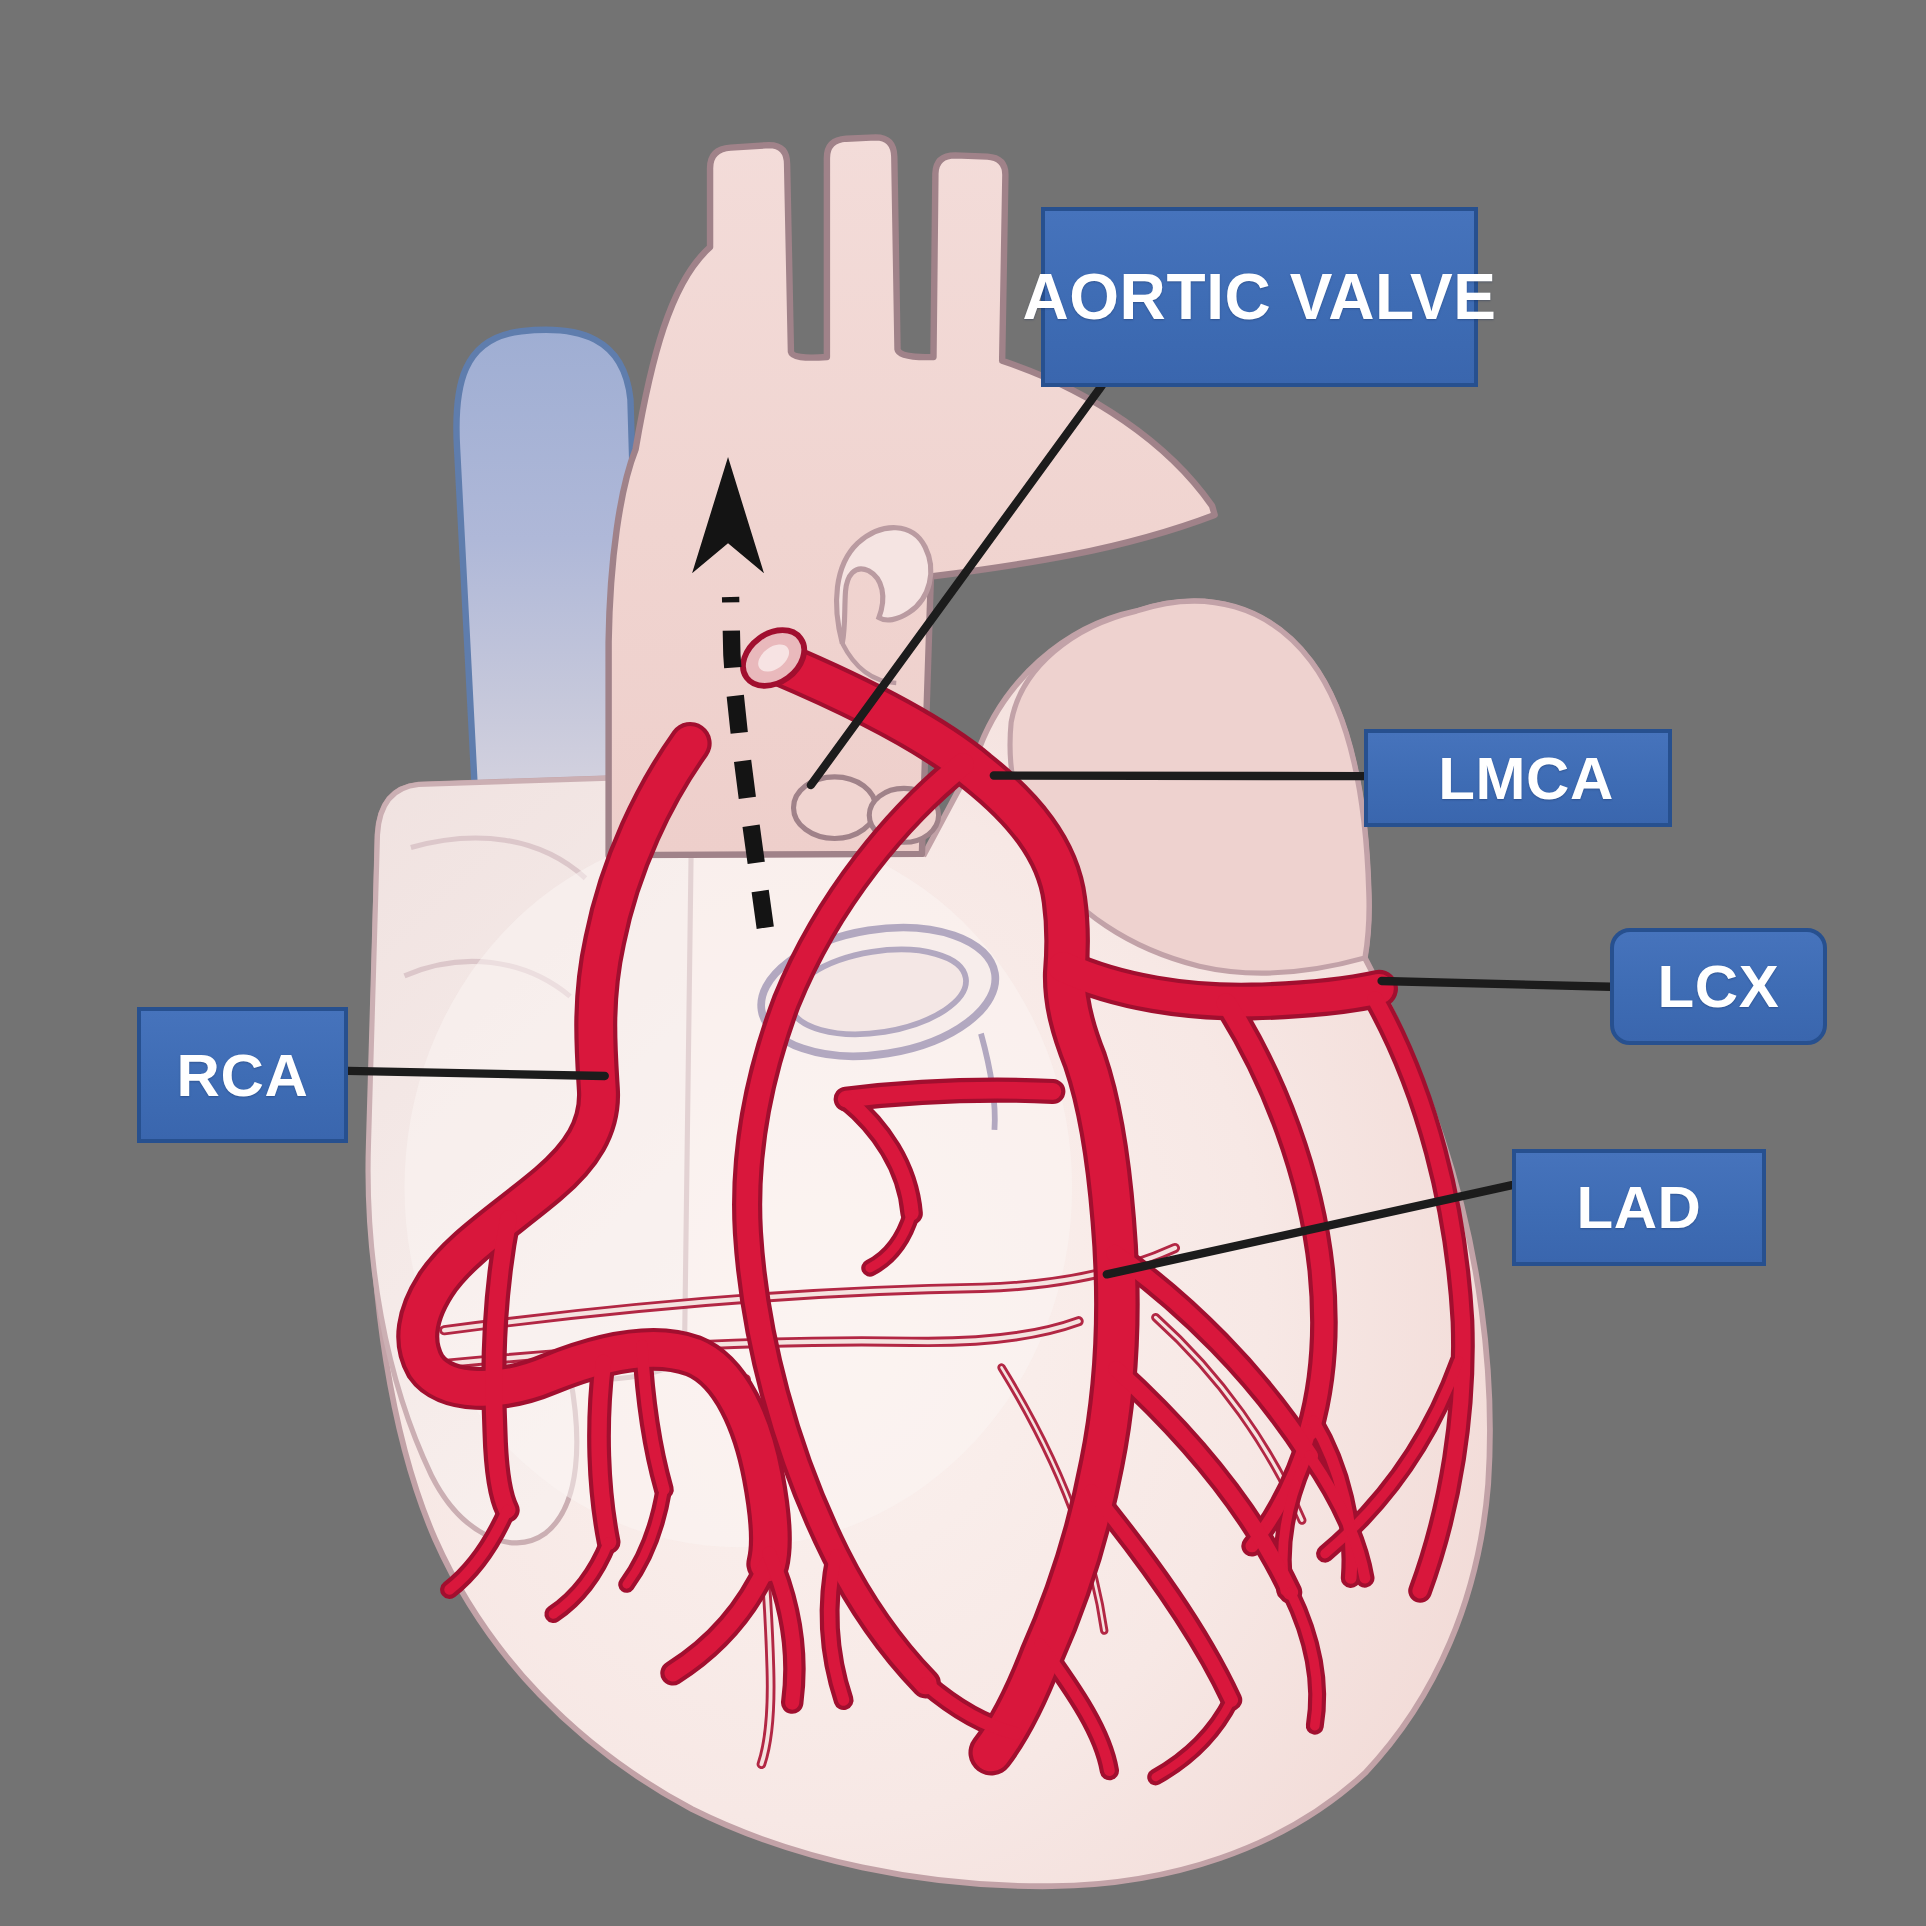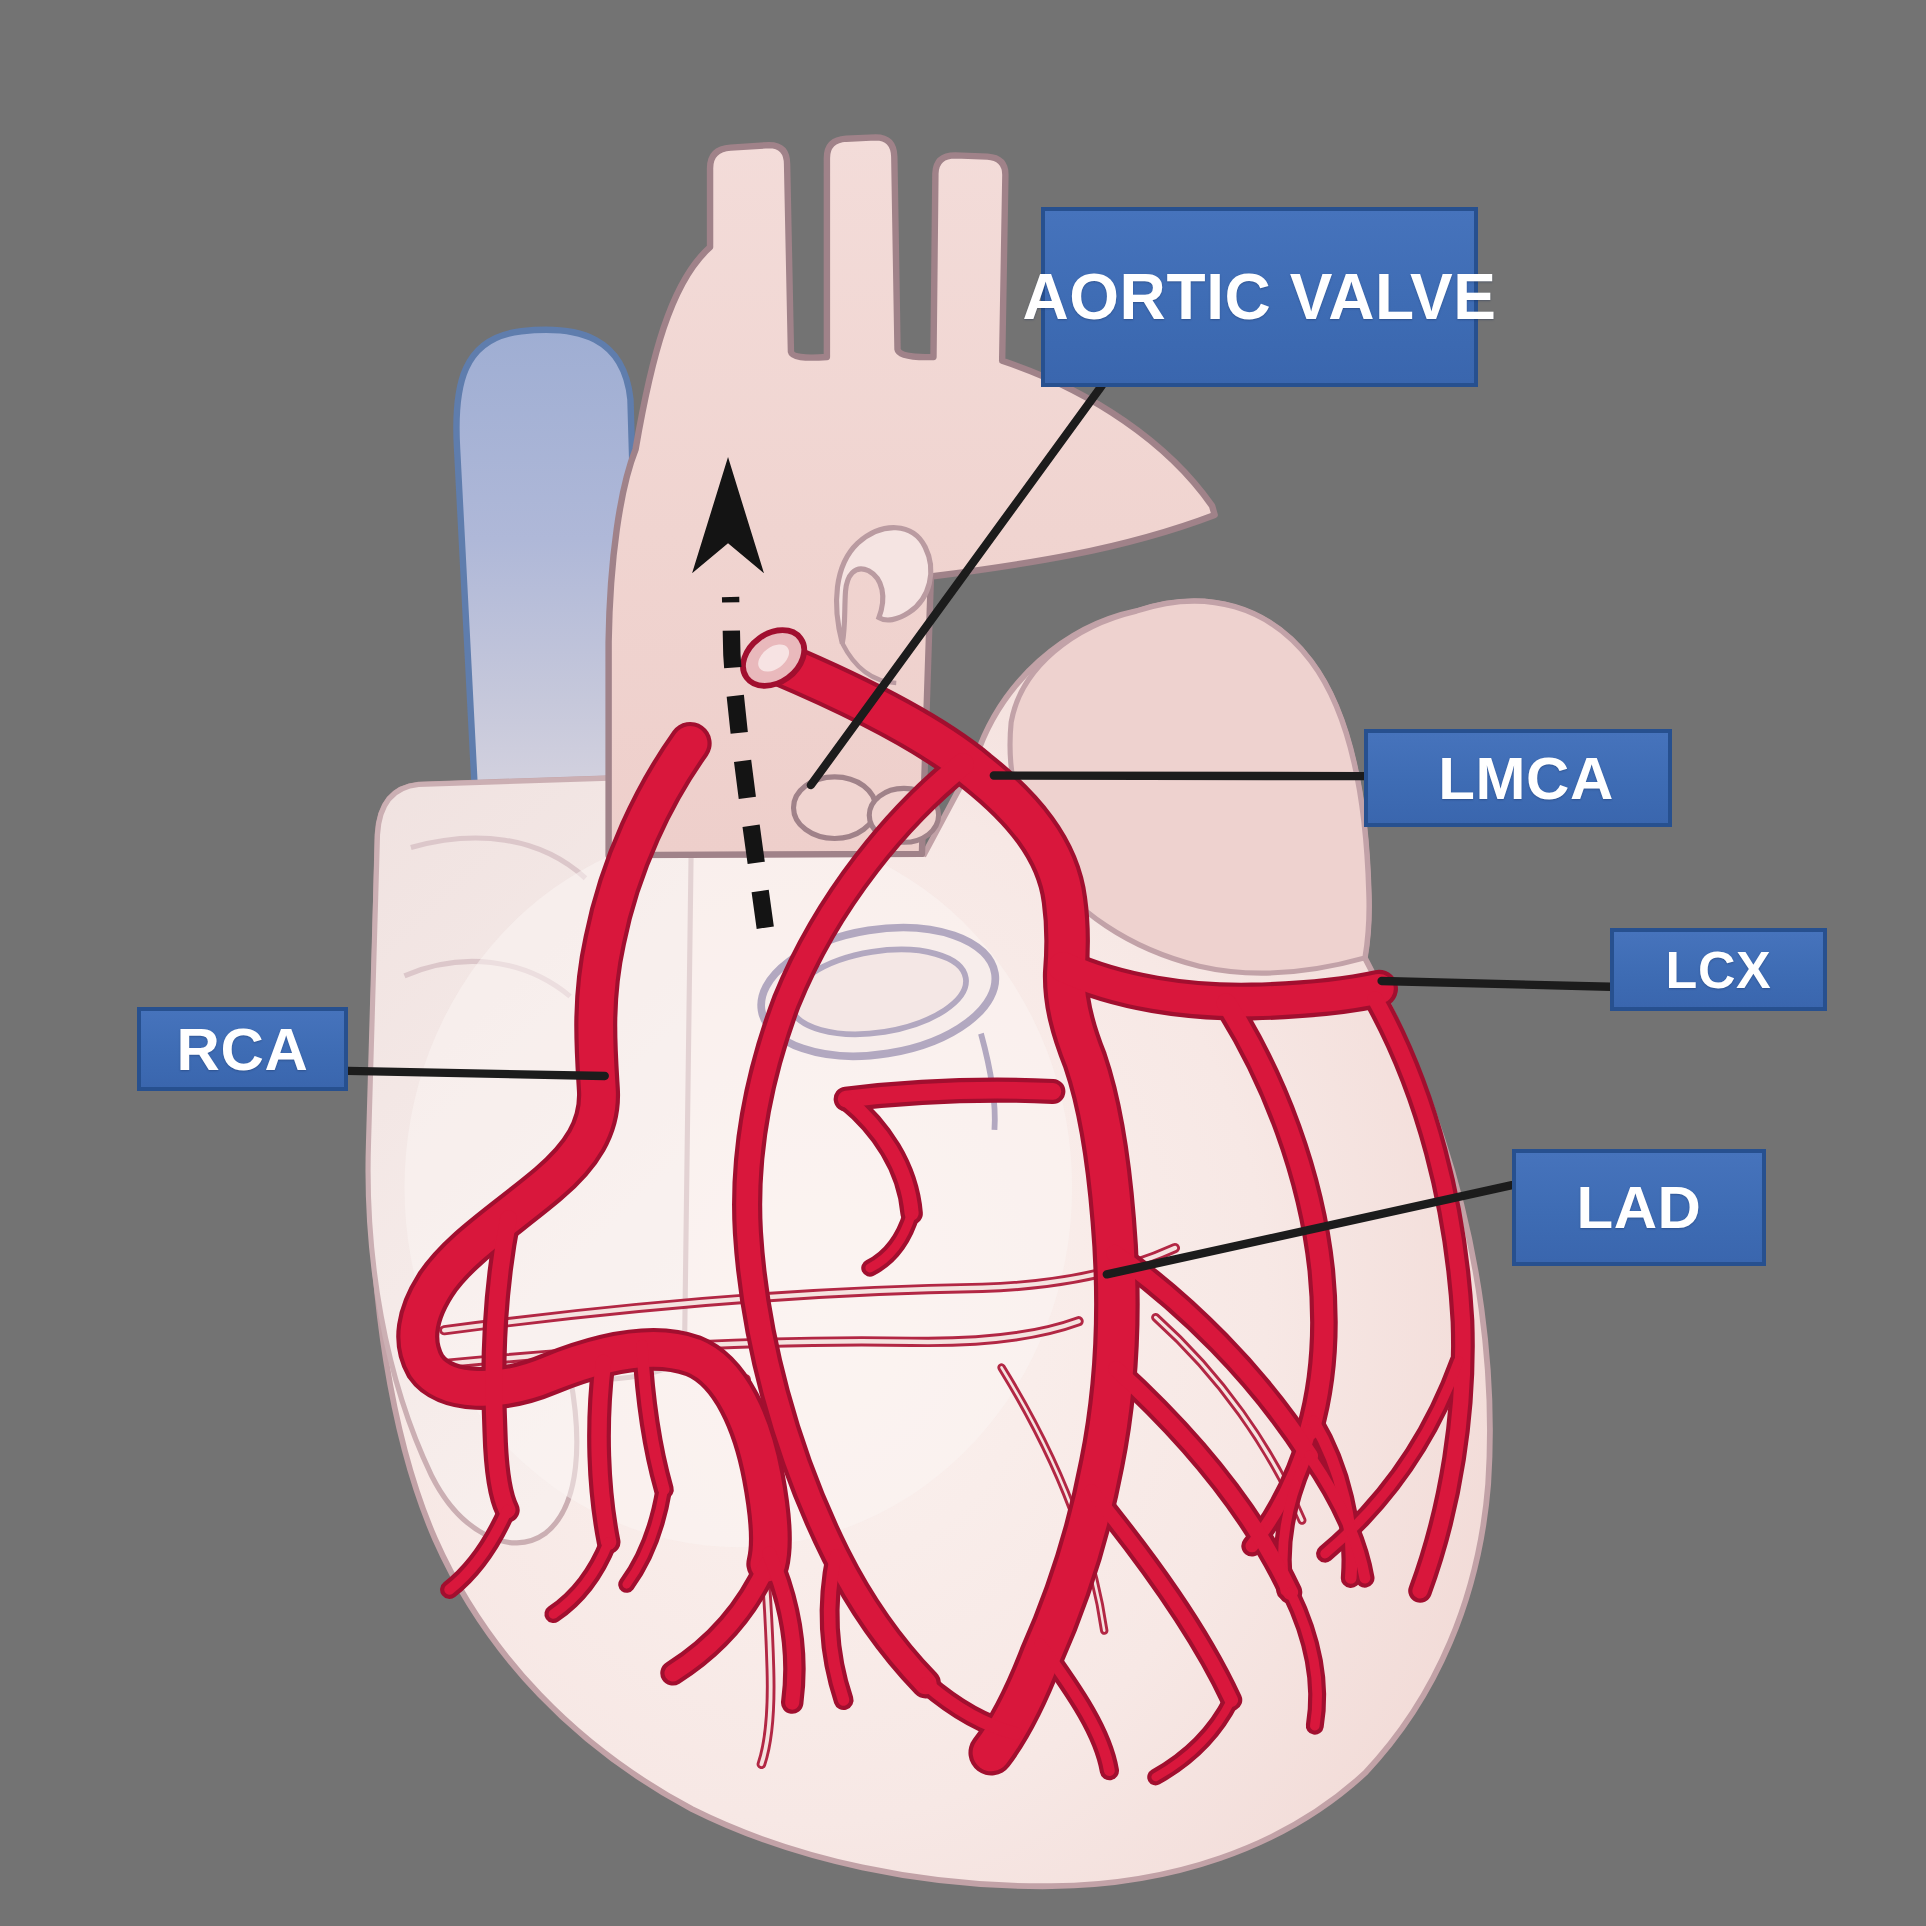--- a/index.html
+++ b/index.html
@@ -177,18 +177,18 @@
         <line x1="1716" y1="601" x2="1263" y2="1223"></line>
         <line x1="1548" y1="1208" x2="2124" y2="1209"></line>
         <line x1="2152" y1="1528" x2="2508" y2="1537"></line>
         <line x1="542" y1="1668" x2="942" y2="1676"></line>
         <line x1="1724" y1="1985" x2="2355" y2="1846"></line>
       </g>
 </svg>
 
 <div class="label-box" style="left: 1041px; top: 207px; width: 437px; height: 180px; font-size: 64px;">AORTIC VALVE</div>
 <div class="label-box" style="left: 1364px; top: 729px; width: 308px; height: 98px; font-size: 60px; padding-left: 16px;">LMCA</div>
-<div class="label-box" style="left: 1610px; top: 928px; width: 217px; height: 83px; font-size: 52px;">LCX</div>
-<div class="label-box" style="left: 137px; top: 1007px; width: 211px; height: 84px; font-size: 60px; text-align: center;">RCA</div>
+<div class="label-box" style="left: 1610px; top: 928px; width: 217px; height: 117px; font-size: 60px; border-radius: 20px;">LCX</div>
+<div class="label-box" style="left: 137px; top: 1007px; width: 211px; height: 136px; font-size: 60px; text-align: center;">RCA</div>
 <div class="label-box" style="left: 1512px; top: 1149px; width: 254px; height: 117px; font-size: 60px;">LAD</div>
 
 </div>
 
 
 </body></html>

